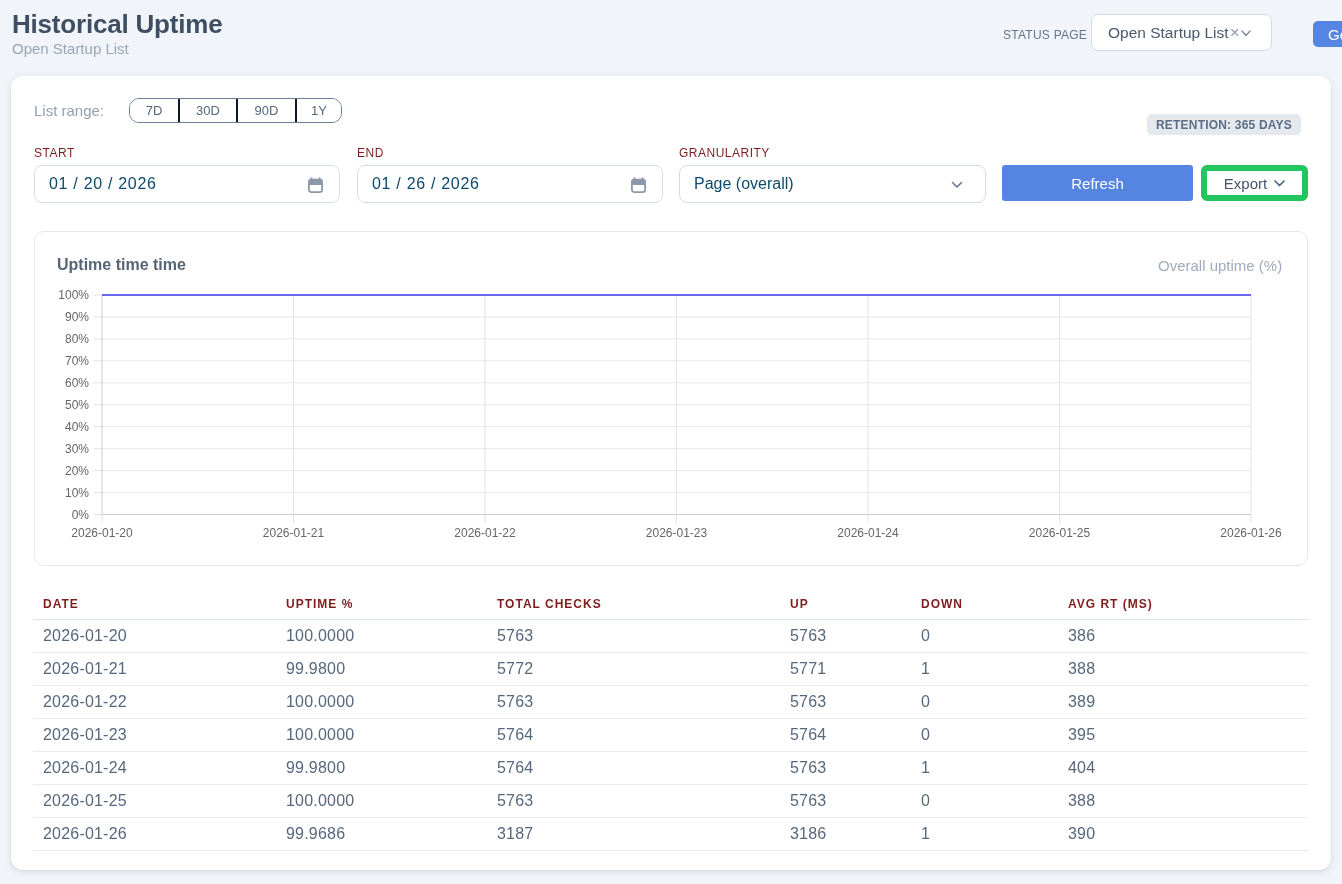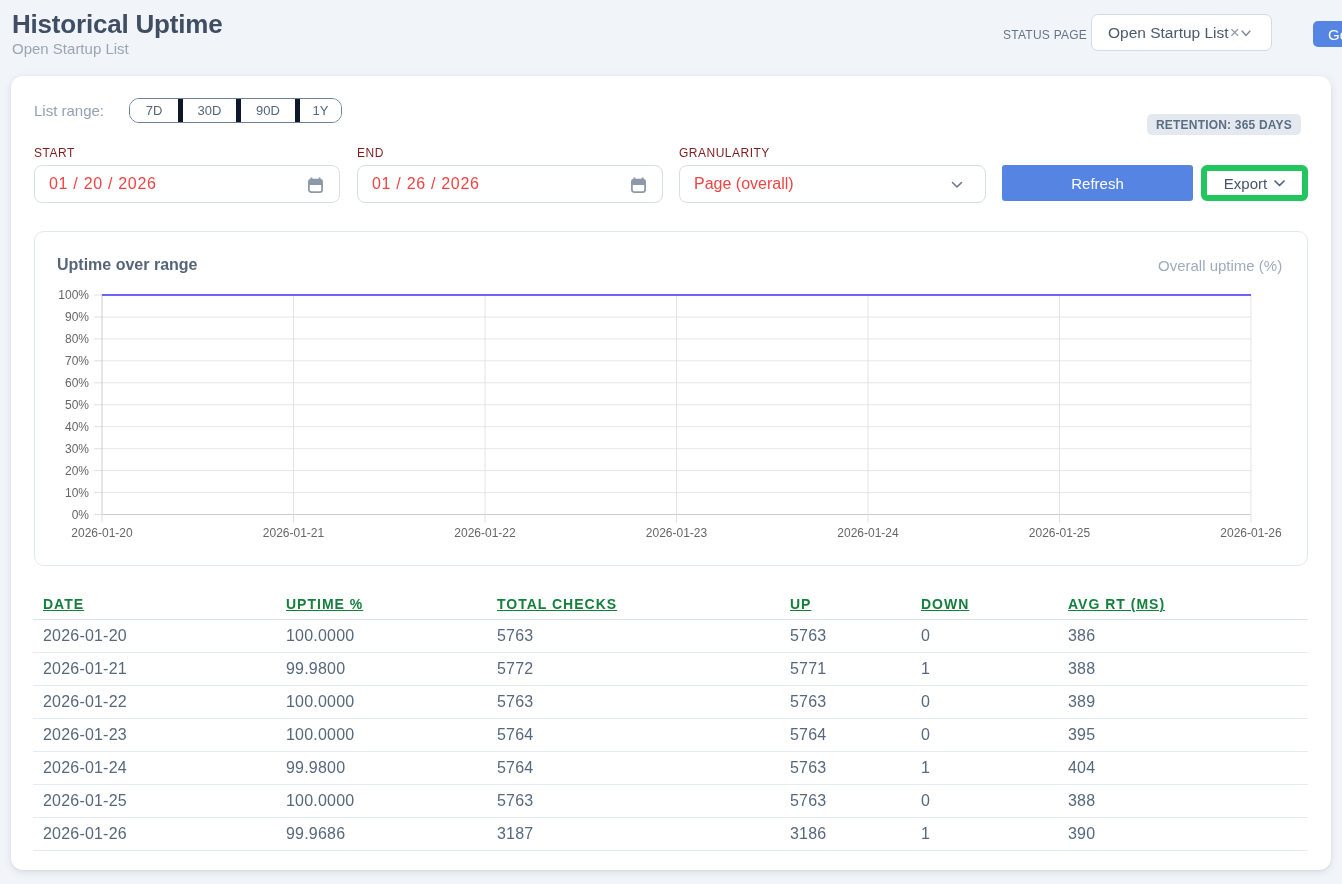--- a/index.html
+++ b/index.html
@@ -17,40 +17,40 @@
 #sp-select .x { font-size:17px; color:#8f9aa9; margin-left:1px; }
 #go-btn { left:1281px; top:21px; width:50px; height:26px; background:#5584e2; border-radius:5px; color:#fff; font-size:15px; display:flex; align-items:center; justify-content:center;margin-left:32px; }
 
 
 #card { left:11px; top:76px; width:1320px; height:794px; background:#fff; border-radius:12px; box-shadow:0 2px 8px rgba(15,23,42,.10), 0 1px 2px rgba(15,23,42,.05); }
 
 
 #qr-label { left:34px; top:102px; font-size:15px; color:#94a1b3; }
 #qr-group { left:129px; top:98px; height:25px; display:flex; border:1px solid #6c8099; border-radius:10px; overflow:hidden; }
 #qr-group .seg { font-size:13px; color:#53677f; display:flex; align-items:center; justify-content:center; background:#fff; }
-#qr-group .seg + .seg { border-left:5px solid #0f172a; }
+#qr-group .seg + .seg { border-left:2px solid #0f172a; }
 #retention { left:1147px; top:100px; width:154px; height:21px; background:#e4e9f0; border-radius:5px; color:#5c6e84; font-size:12px; font-weight:bold; letter-spacing:0.2px; display:flex; align-items:center; justify-content:center;margin-top:14px; }
 
 
 .flabel { font-size:12px; color:#7f1d1d; letter-spacing:0.5px; }
 .finput { background:#fff; border:1px solid #d6dde6; border-radius:8px; height:38px; top:165px; display:flex; align-items:center; }
-.dtext { font-size:16px; color:#ef4444; margin-left:14px; letter-spacing:0.7px; }
+.dtext { font-size:16px; color:#0c4a6e; margin-left:14px; letter-spacing:0.7px; }
 .calico { position:absolute; right:16px; top:11px; }
 #refresh { left:1002px; top:165px; width:191px; height:36px; background:#5584e2; border-radius:3px; color:#fff; font-size:15px; display:flex; align-items:center; justify-content:center; }
 #export { left:1201px; top:165px; width:107px; height:36px; background:#fff; border:6px solid #22c55e; border-radius:6px; color:#45556b; font-size:15px; display:flex; align-items:center; justify-content:center; gap:7px; }
 
 
 #chart-card { left:34px; top:231px; width:1274px; height:335px; border:1px solid #e3e8ef; border-radius:10px; background:#fff; }
 #chart-title { left:57px; top:256px; font-size:16px; font-weight:bold; color:#556577; }
 #chart-legend { left:1158px; top:257px; font-size:15px; color:#9fabbc; }
 
 
 #tablewrap { left:33px; top:590px; width:1275px; }
 table { border-collapse:collapse; table-layout:fixed; width:1275px; }
-th { height:29px; font-size:14px; font-weight:bold; color:#15803d; letter-spacing:1px; text-align:left; padding:0 0 0 10px; border-bottom:1px solid #dde3ea; vertical-align:middle;text-decoration:underline; }
+th { height:29px; font-size:12px; font-weight:bold; color:#7f1d1d; letter-spacing:1px; text-align:left; padding:0 0 0 10px; border-bottom:1px solid #dde3ea; vertical-align:middle; }
 td { height:33px; font-size:16px; color:#57687d; letter-spacing:0.2px; padding:0 0 0 10px; border-bottom:1px solid #e6ebf1; vertical-align:middle; }
 </style>
 </head>
 <body>
 <div id="page">
   <div class="abs" id="title">Historical Uptime</div>
   <div class="abs" id="subtitle">Open Startup List</div>
   <div class="abs" id="sp-label">STATUS PAGE</div>
   <div class="abs" id="sp-select">
       <span class="txt">Open Startup List</span>
@@ -99,21 +99,21 @@
       </svg>
   </div>
   <div class="abs" id="refresh">Refresh</div>
   <div class="abs" id="export">Export
     <svg width="11" height="7" viewBox="0 0 11 7">
         <path d="M1 1 L5.5 5.5 L10 1" fill="none" stroke="#50657f" stroke-width="1.7" stroke-linecap="round" stroke-linejoin="round"></path>
       </svg>
   </div>
 
   <div class="abs" id="chart-card"></div>
-  <div class="abs" id="chart-title">Uptime over range</div>
+  <div class="abs" id="chart-title">Uptime time time</div>
   <div class="abs" id="chart-legend">Overall uptime (%)</div>
   <svg class="abs" id="chartsvg" style="left:34px; top:231px;" width="1274" height="335" viewBox="0 0 1274 335">
 <line x1="68" y1="64.0" x2="1217" y2="64.0" stroke="#e6e6e6" stroke-width="1"></line>
 <line x1="60" y1="64.0" x2="68" y2="64.0" stroke="#e0e0e0" stroke-width="1"></line>
 <line x1="68" y1="86.0" x2="1217" y2="86.0" stroke="#e6e6e6" stroke-width="1"></line>
 <line x1="60" y1="86.0" x2="68" y2="86.0" stroke="#e0e0e0" stroke-width="1"></line>
 <line x1="68" y1="107.9" x2="1217" y2="107.9" stroke="#e6e6e6" stroke-width="1"></line>
 <line x1="60" y1="107.9" x2="68" y2="107.9" stroke="#e0e0e0" stroke-width="1"></line>
 <line x1="68" y1="129.8" x2="1217" y2="129.8" stroke="#e6e6e6" stroke-width="1"></line>
 <line x1="60" y1="129.8" x2="68" y2="129.8" stroke="#e0e0e0" stroke-width="1"></line>

